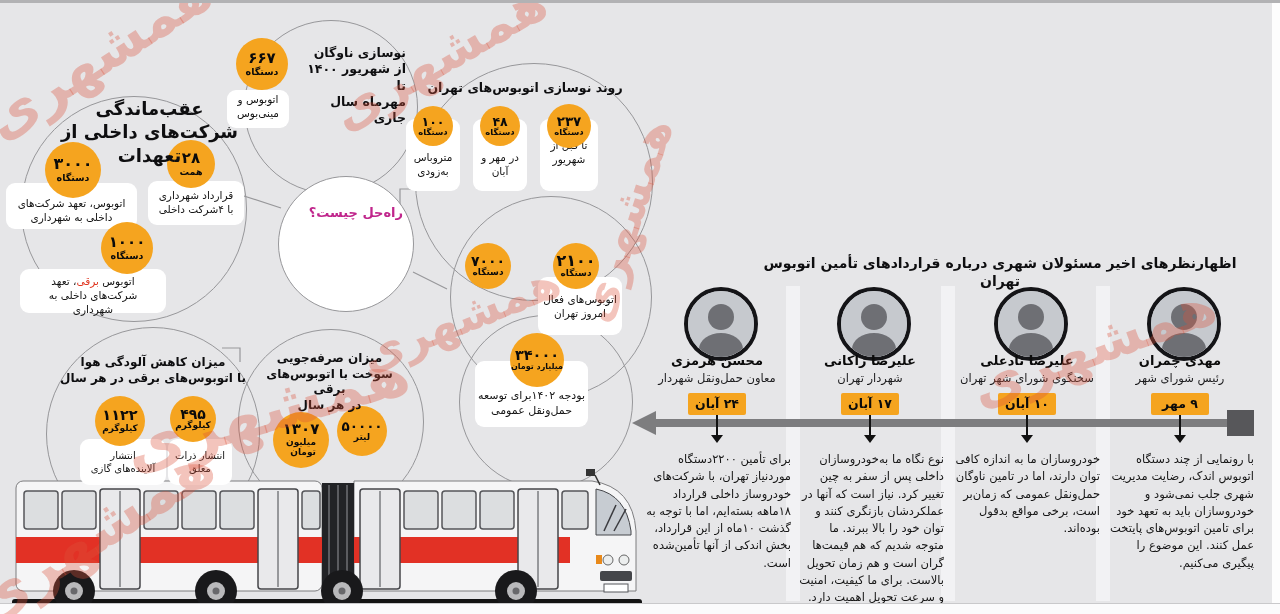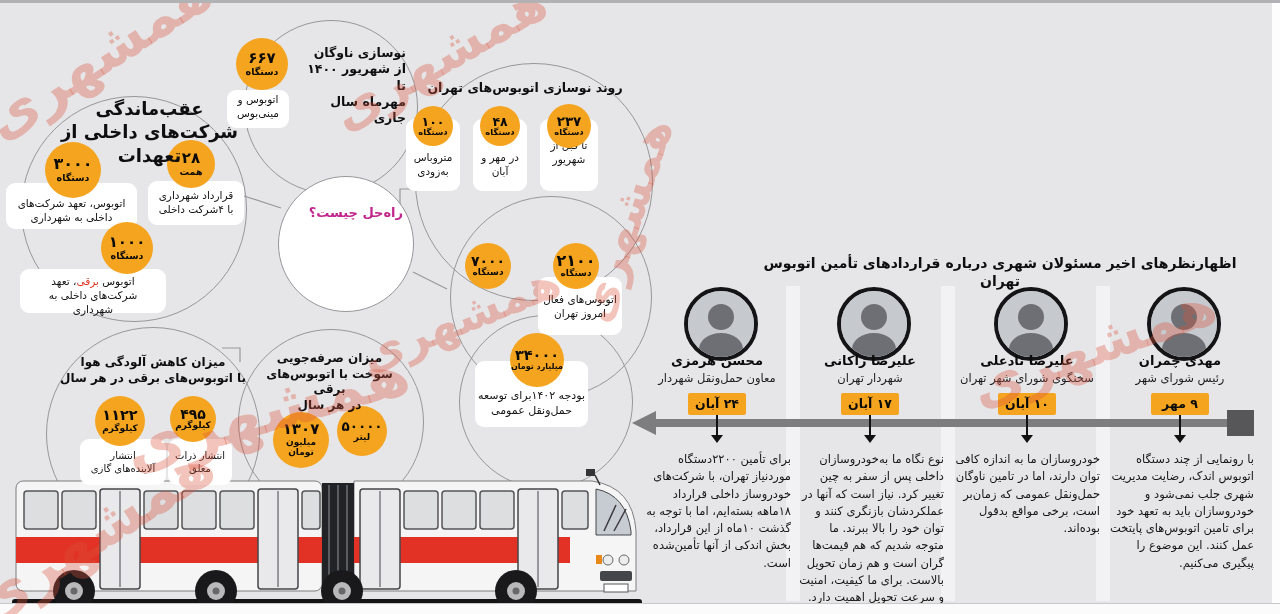--- a/index.html
+++ b/index.html
@@ -18,21 +18,21 @@
   }
   .edge-right{position:absolute;right:0;top:0;width:8px;height:614px;background:#fdfdfd;z-index:8;}
   .edge-bottom{position:absolute;left:0;bottom:0;width:1280px;height:10px;background:#fbfbfc;border-top:1px solid #c9c9cb;z-index:8;}
 
   .big-circle{position:absolute;border:1px solid #97979a;border-radius:50%;z-index:1;}
   .big-circle.white{background:#fff;z-index:3;}
 
   .connectors{position:absolute;left:0;top:0;z-index:1;}
 
   .oc{position:absolute;background:var(--orange);border-radius:50%;display:flex;flex-direction:column;
-      align-items:center;justify-content:center;text-align:center;z-index:6;line-height:1.05;color:#0b0b0b;}
+      align-items:center;justify-content:center;text-align:right;z-index:6;line-height:1.05;color:#0b0b0b;}
   .ocv{font-weight:700;}
   .ocu{font-weight:700;font-size:9.5px;white-space:pre-line;line-height:1.1;}
 
   .wb{position:absolute;background:#fff;border-radius:9px;text-align:center;font-size:10.5px;
       line-height:1.32;color:#131313;z-index:5;white-space:pre-line;box-sizing:border-box;padding:4px 3px;}
 
   .t{position:absolute;font-weight:700;color:var(--ink);text-align:center;white-space:pre-line;z-index:7;line-height:1.3;}
 
   .wm{position:absolute;font-weight:700;color:rgba(220,82,58,0.34);white-space:nowrap;z-index:9;pointer-events:none;}
 

